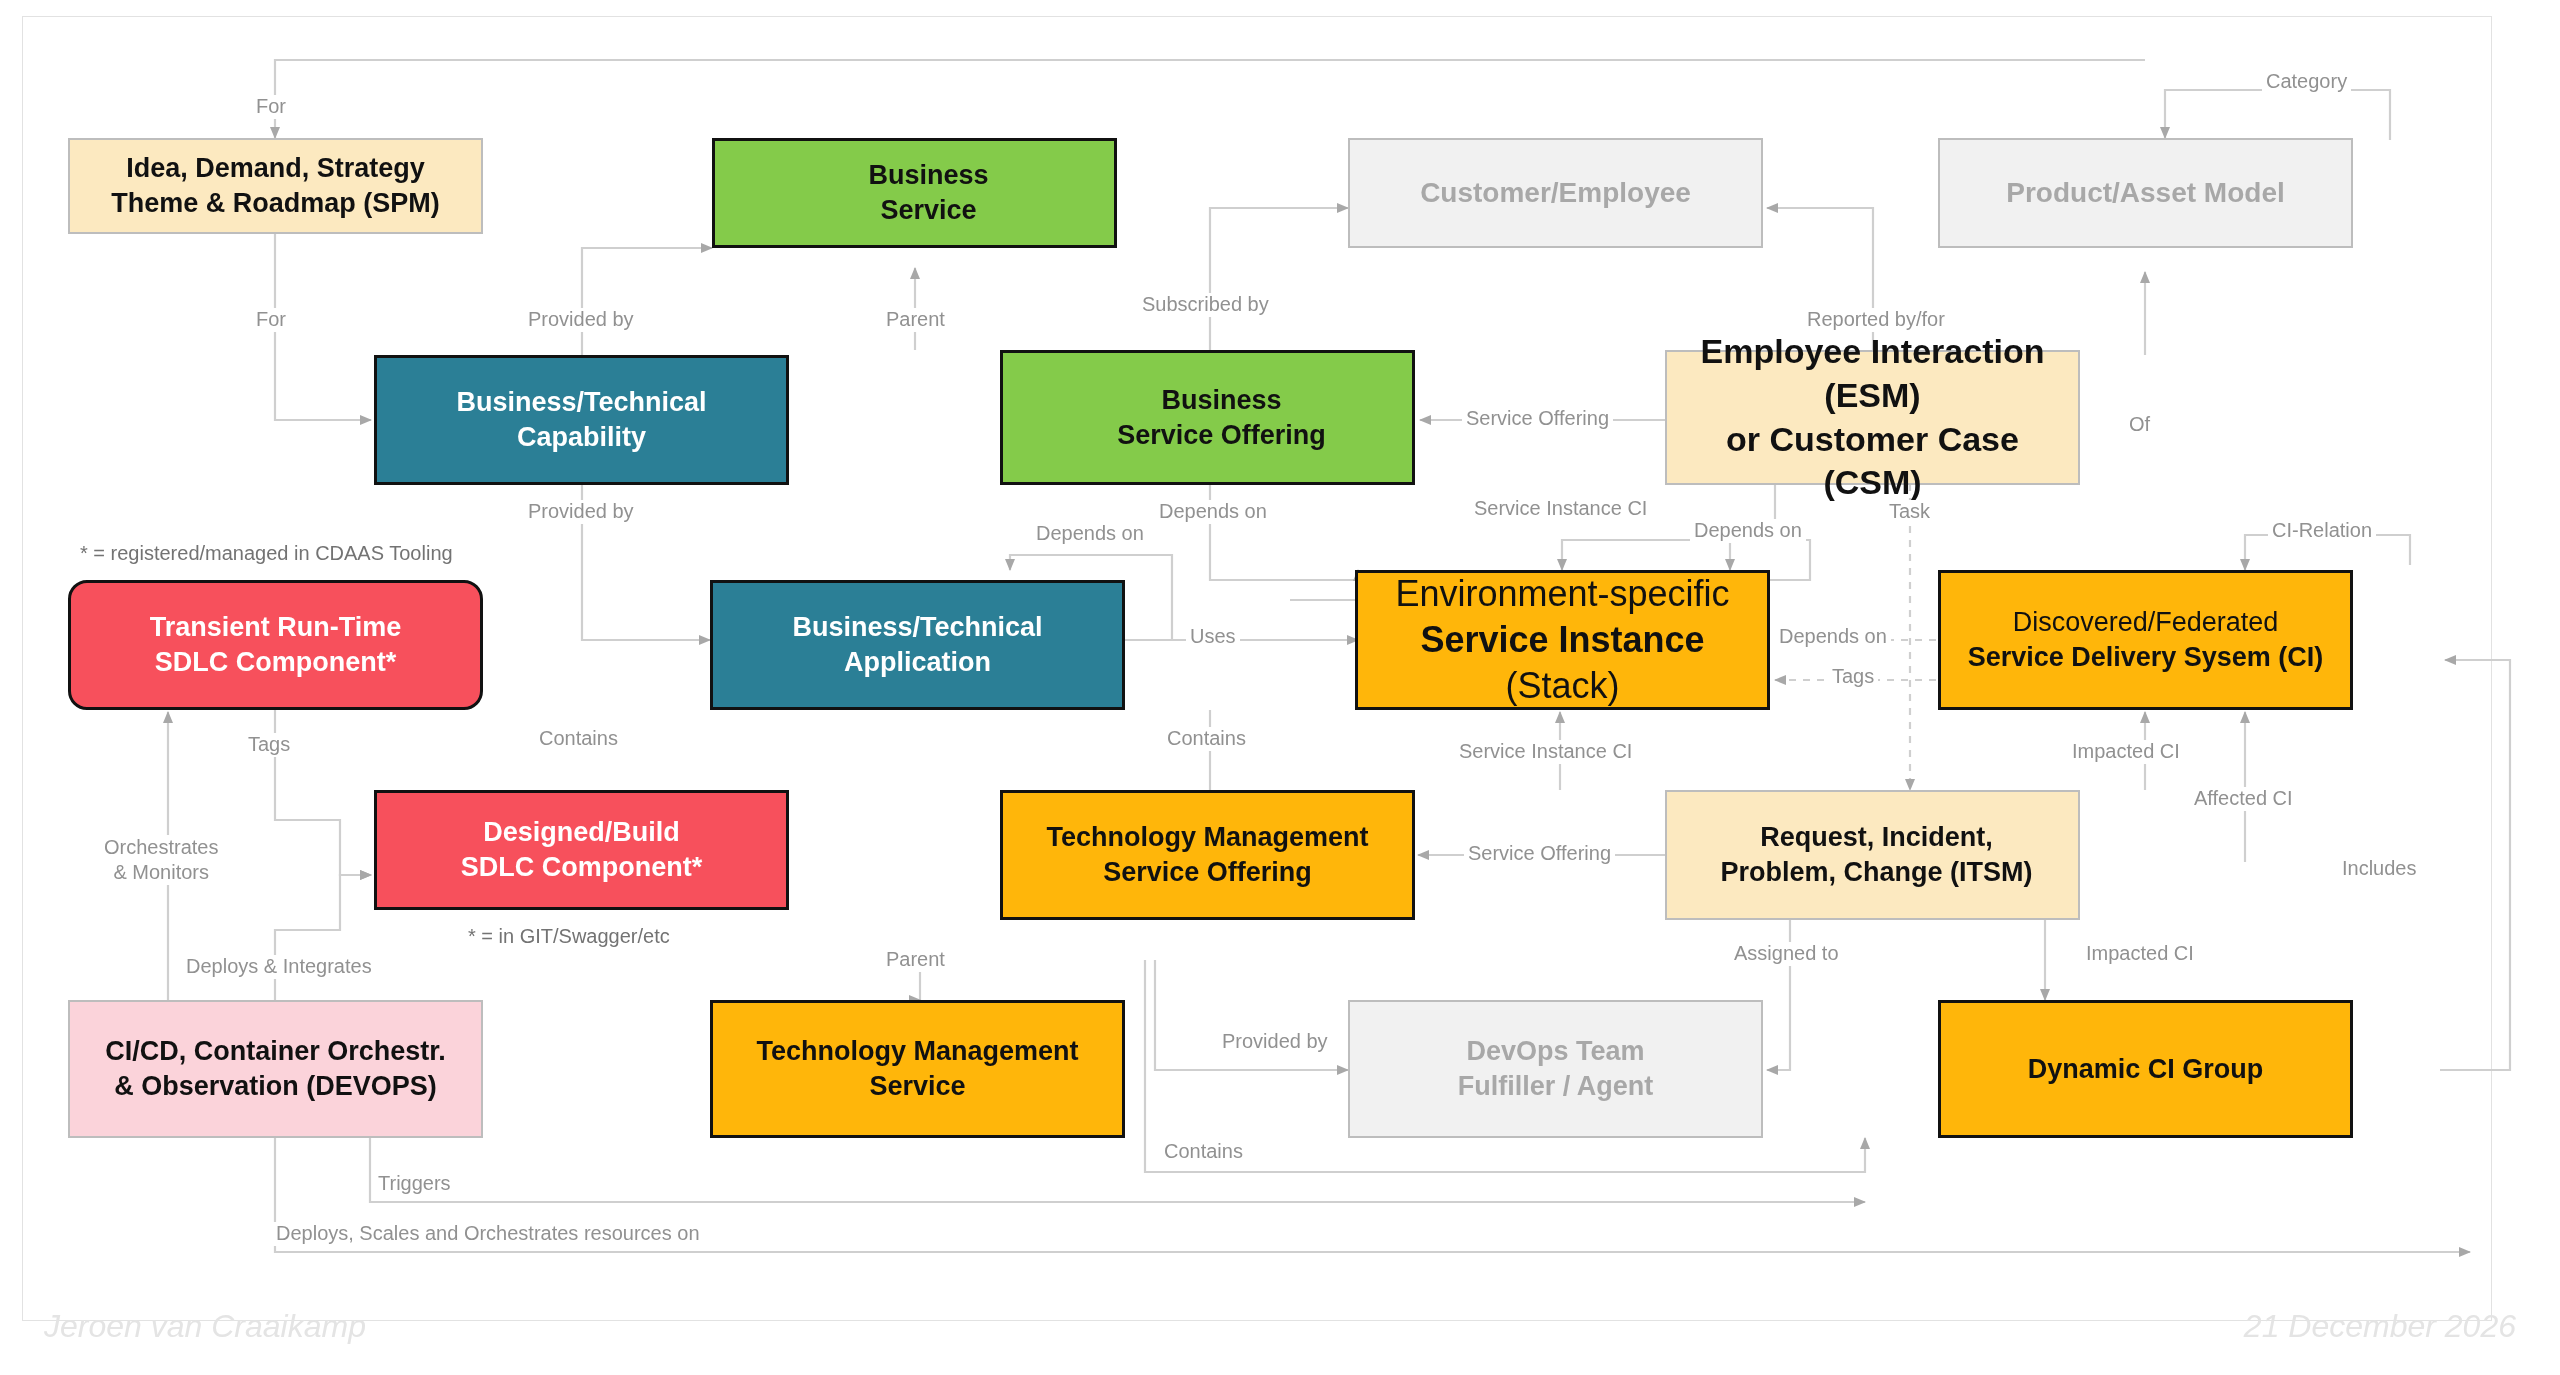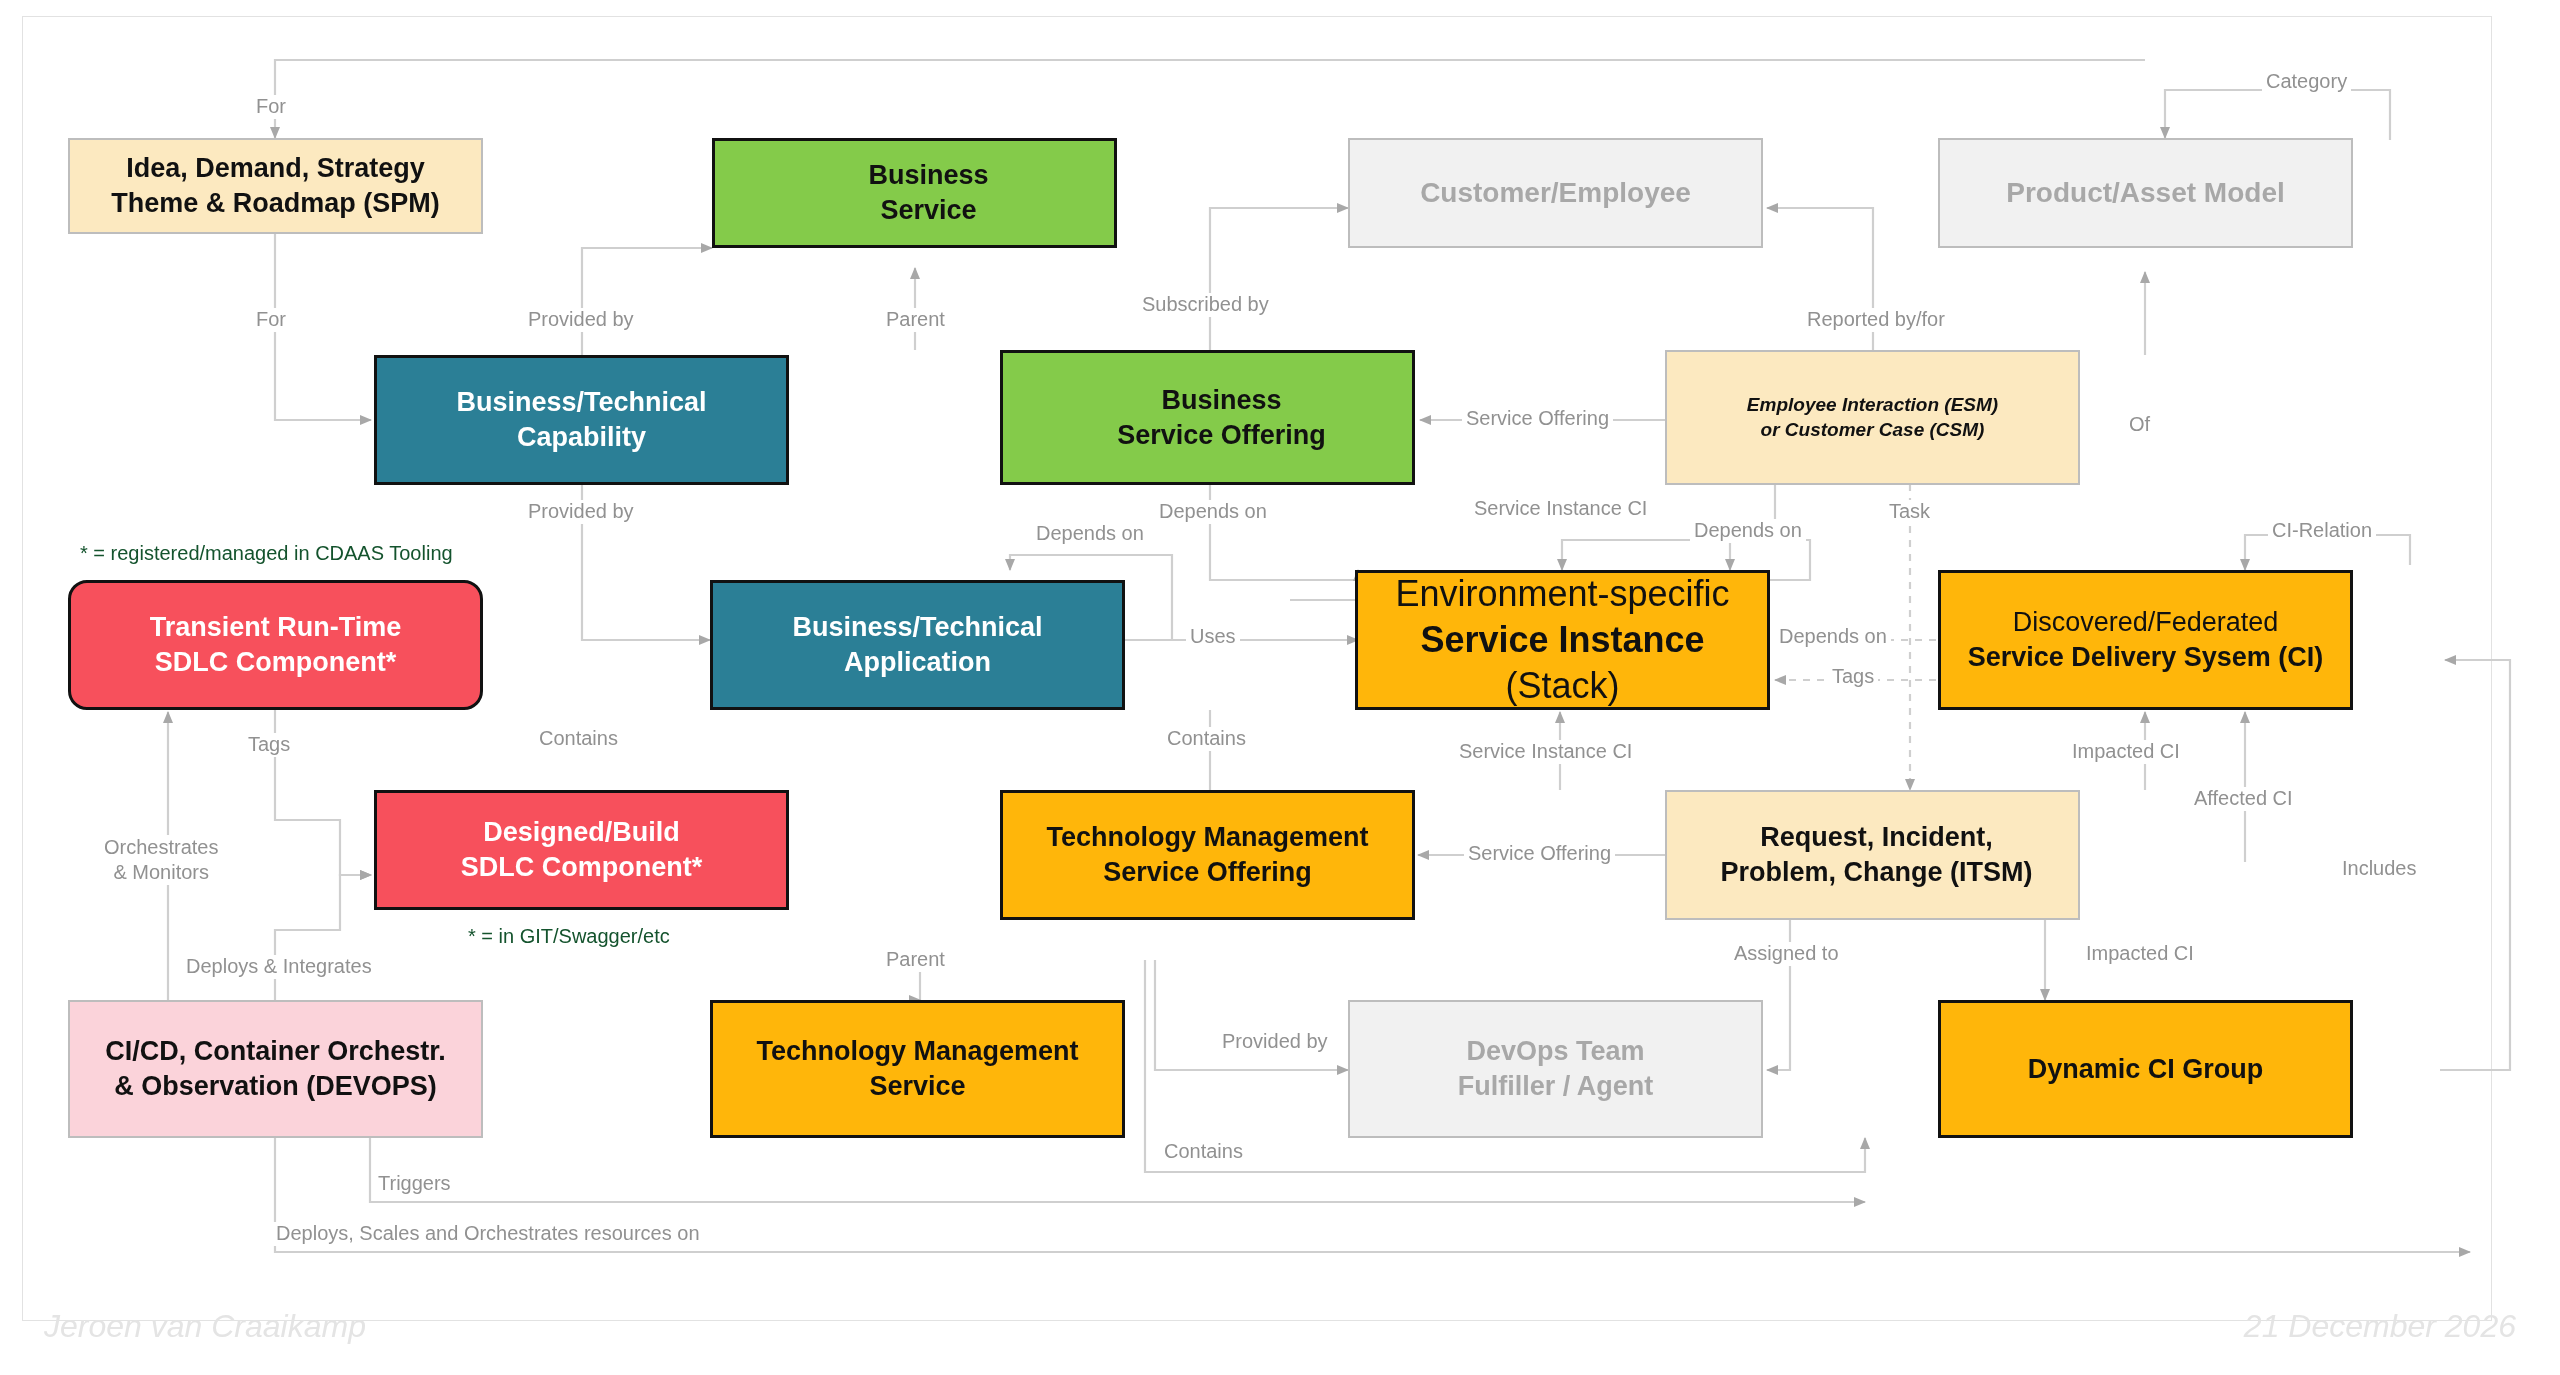--- a/index.html
+++ b/index.html
@@ -15,21 +15,21 @@
   .c-green{background:#84cb4a;color:#111;padding-left:28px;}
   .c-teal{background:#2b7f96;color:#ffffff;}
   .c-red{background:#f7505c;color:#ffffff;}
   .c-pink{background:#fbd3da;color:#111;}
   .c-orange{background:#ffb60a;color:#111;}
   .c-grey{background:#f1f1f1;color:#a8a8a8;}
   .bold{font-weight:bold;}
   .reg{font-weight:normal;}
   .lbl{position:absolute;color:#919191;font-size:20px;white-space:nowrap;background:#fff;padding:0 4px;line-height:1.18;}
   .lbl.ml{line-height:1.25;}
-  .note{position:absolute;color:#14532d;font-size:20px;white-space:nowrap;}
+  .note{position:absolute;color:#737373;font-size:20px;white-space:nowrap;}
   .foot{position:absolute;color:#e4e4e4;font-style:italic;font-size:32px;white-space:nowrap;}
 </style>
 </head>
 <body>
 
 <div id="stage">
 
   <div id="frame"></div>
 
   <svg id="wires" viewBox="0 0 2560 1375">
@@ -149,21 +149,21 @@
     </div>
   </div>
 
   <div class="node n-strong c-green" style="left:1000px;top:350px;width:415px;height:135px;font-size:27px;font-weight:bold;">
     <div class="t">
       <span>Business</span><br>
       <span>Service Offering</span>
     </div>
   </div>
 
-  <div class="node n-soft c-cream" style="left:1665px;top:350px;width:415px;height:135px;font-size:19px;font-weight:bold;font-style:italic;">
+  <div class="node n-soft c-cream" style="left:1665px;top:350px;width:415px;height:135px;font-size:34px;font-weight:bold;">
     <div class="t">
       <span>Employee Interaction (ESM)</span><br>
       <span>or Customer Case (CSM)</span>
     </div>
   </div>
 
   <div class="node n-strong c-red" style="left:68px;top:580px;width:415px;height:130px;font-size:27px;font-weight:bold;border-radius:19px;">
     <div class="t">
       <span>Transient Run-Time</span><br>
       <span>SDLC Component*</span>

